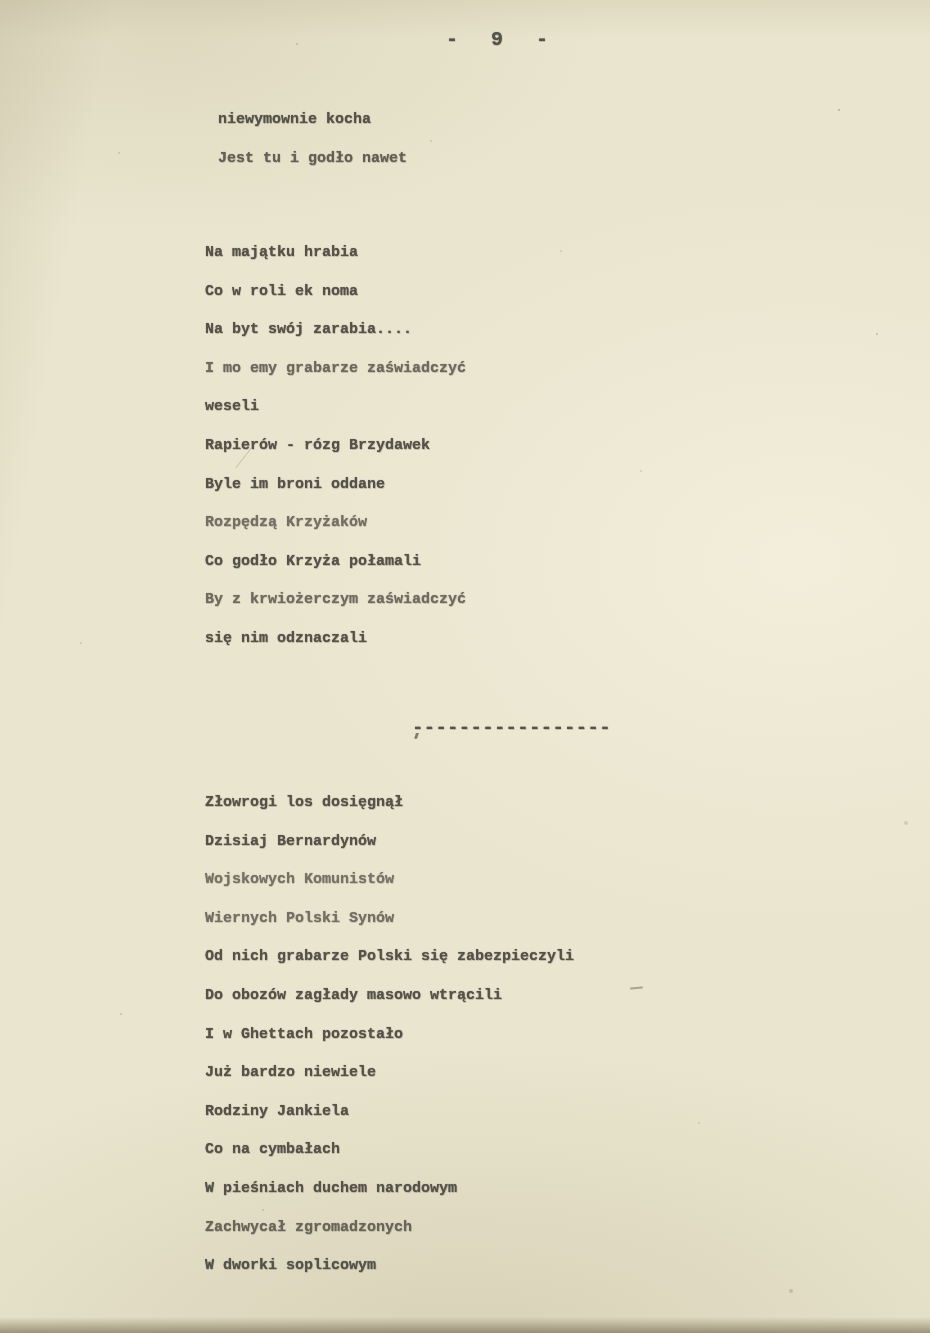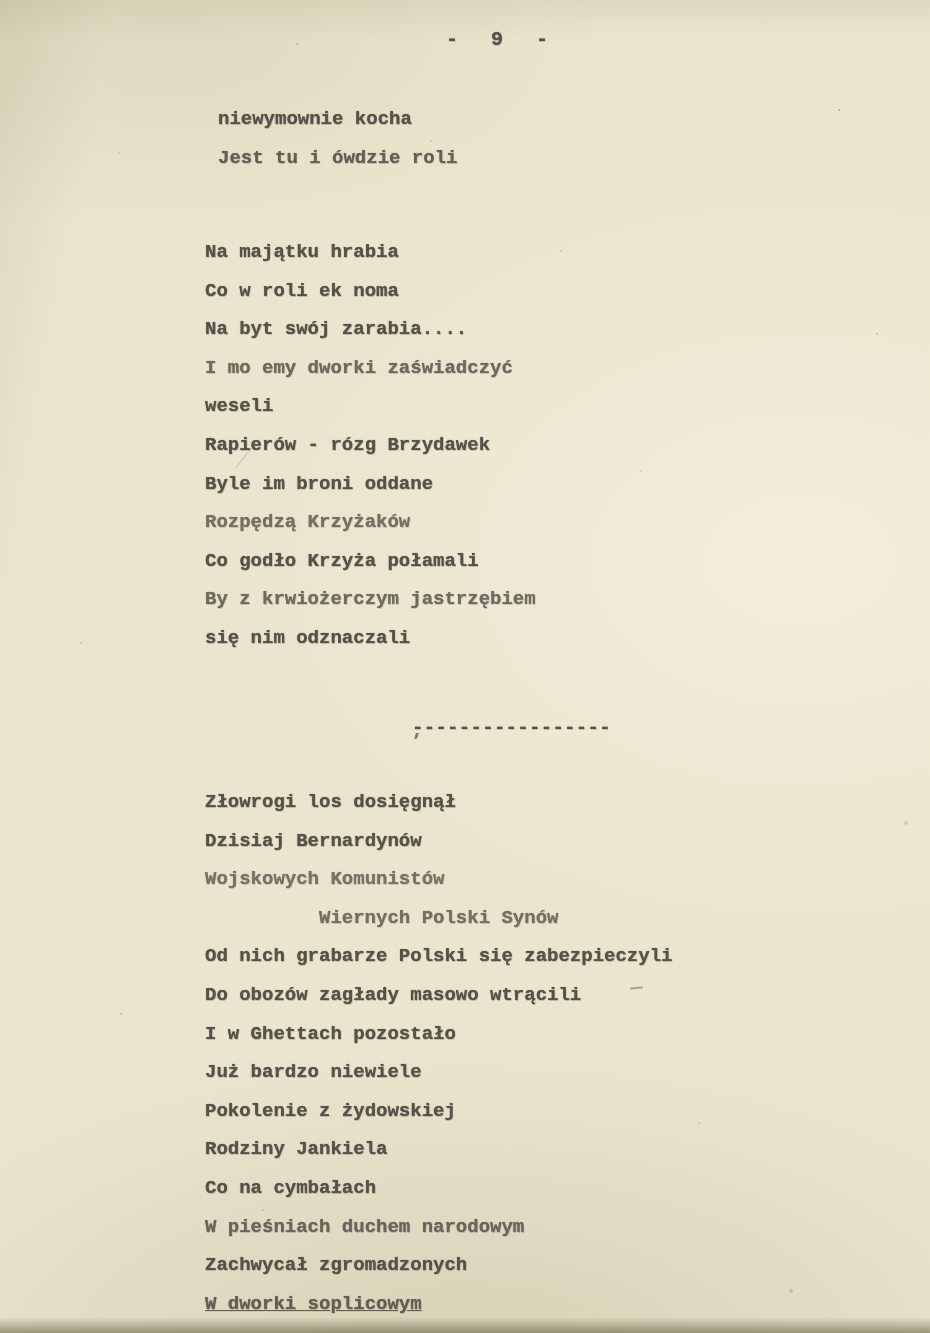--- a/index.html
+++ b/index.html
@@ -12,42 +12,42 @@
       linear-gradient(to top, rgba(96,86,58,.55), rgba(96,86,58,0) 16px),
       linear-gradient(100deg, rgba(140,128,95,.16), rgba(140,128,95,0) 10%),
       linear-gradient(to bottom, rgba(150,138,102,.14), rgba(150,138,102,0) 3%),
       radial-gradient(ellipse 620px 280px at 18% 3%, rgba(150,138,100,.13), rgba(150,138,100,0) 70%),
       radial-gradient(ellipse 740px 520px at 86% 42%, rgba(255,252,238,.38), rgba(255,252,238,0) 72%),
       radial-gradient(ellipse 900px 420px at 50% 102%, rgba(140,128,92,.20), rgba(140,128,92,0) 75%);
     font-family:"Liberation Mono","DejaVu Sans Mono",monospace;
     color:#55524a;
   }
   .typed{
-    font-size:19px;
+    font-size:15px;
     font-weight:700;
     text-shadow:0 0 1px rgba(85,80,70,.85), .6px .6px 0 rgba(85,80,70,.22);
     filter:blur(.2px);
   }
   .page-num{
     position:absolute;left:446px;top:28px;
     font-size:20px;letter-spacing:2px;word-spacing:17px;
     white-space:pre;
   }
   .stanza{position:absolute;}
   .s1{left:218px;top:100px;}
   .s2{left:205px;top:207px;margin-top:26px;}
   .s3{left:205px;top:783px;}
   .line{height:38.6px;line-height:39px;white-space:pre;}
   .s1 .line:nth-child(2){opacity:.9;}
   .s2 .line:nth-child(4){opacity:.84;}
   .s2 .line:nth-child(8){opacity:.8;}
   .s2 .line:nth-child(10){opacity:.83;}
   .s2 .line:nth-child(13){opacity:.88;}
   .s3 .line:nth-child(3){opacity:.78;}
-  .s3 .line:nth-child(4){opacity:.8;text-align:center;}
+  .s3 .line:nth-child(4){opacity:.8;}
   .s3 .line:nth-child(12){opacity:.86;}
   .s3 .line:nth-child(14){opacity:.9;text-decoration:underline;}
   .separator{
     position:absolute;left:412px;top:713px;
     font-size:19px;letter-spacing:.3px;line-height:30px;
     white-space:pre;
   }
   .separator::after{
     content:"";position:absolute;left:3px;top:20px;
     width:3px;height:6px;background:rgba(85,80,70,.7);
@@ -81,49 +81,48 @@
   }
 </style>
 </head>
 <body>
 
 <div class="page">
   <div class="page-num typed">- 9 -</div>
 
   <div class="stanza s1 typed">
       <div class="line">niewymownie kocha</div>
-      <div class="line">Jest tu i ówdzie roli</div>
+      <div class="line">Jest tu i godło nawet</div>
     </div>
 
   <div class="stanza s2 typed">
       <div class="line">Na majątku hrabia</div>
       <div class="line">Co w roli ek noma</div>
       <div class="line">Na byt swój zarabia....</div>
-      <div class="line">I mo emy dworki zaświadczyć</div>
+      <div class="line">I mo emy grabarze zaświadczyć</div>
       <div class="line">weseli</div>
       <div class="line">Rapierów - rózg Brzydawek</div>
       <div class="line">Byle im broni oddane</div>
       <div class="line">Rozpędzą Krzyżaków</div>
       <div class="line">Co godło Krzyża połamali</div>
-      <div class="line">By z krwiożerczym jastrzębiem</div>
+      <div class="line">By z krwiożerczym zaświadczyć</div>
       <div class="line">się nim odznaczali</div>
     </div>
 
   <div class="separator typed">-----------------</div>
 
   <div class="stanza s3 typed">
       <div class="line">Złowrogi los dosięgnął</div>
       <div class="line">Dzisiaj Bernardynów</div>
       <div class="line">Wojskowych Komunistów</div>
       <div class="line">Wiernych Polski Synów</div>
       <div class="line">Od nich grabarze Polski się zabezpieczyli</div>
       <div class="line">Do obozów zagłady masowo wtrącili</div>
       <div class="line">I w Ghettach pozostało</div>
       <div class="line">Już bardzo niewiele</div>
-      <div class="line">Pokolenie z żydowskiej</div>
       <div class="line">Rodziny Jankiela</div>
       <div class="line">Co na cymbałach</div>
       <div class="line">W pieśniach duchem narodowym</div>
       <div class="line">Zachwycał zgromadzonych</div>
       <div class="line">W dworki soplicowym</div>
     </div>
 
   <div class="smudge-dash"></div>
   <div class="scratch"></div>
   <div class="speck"></div>

